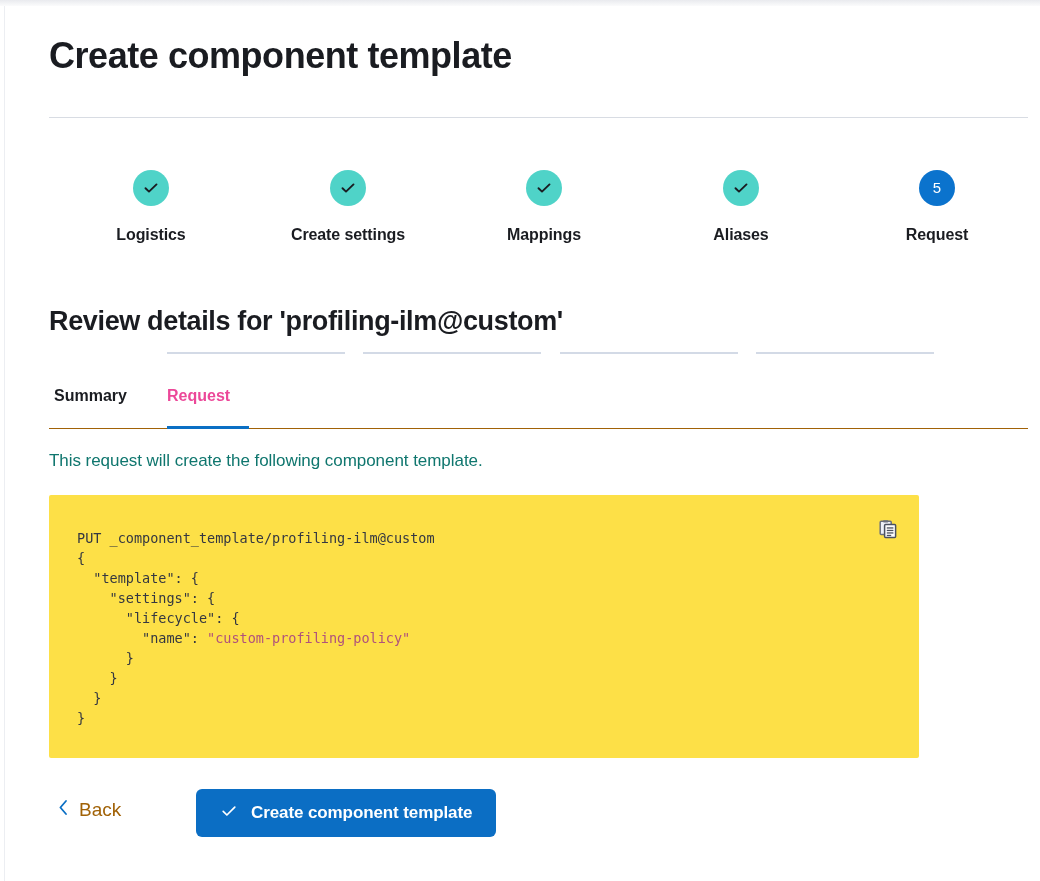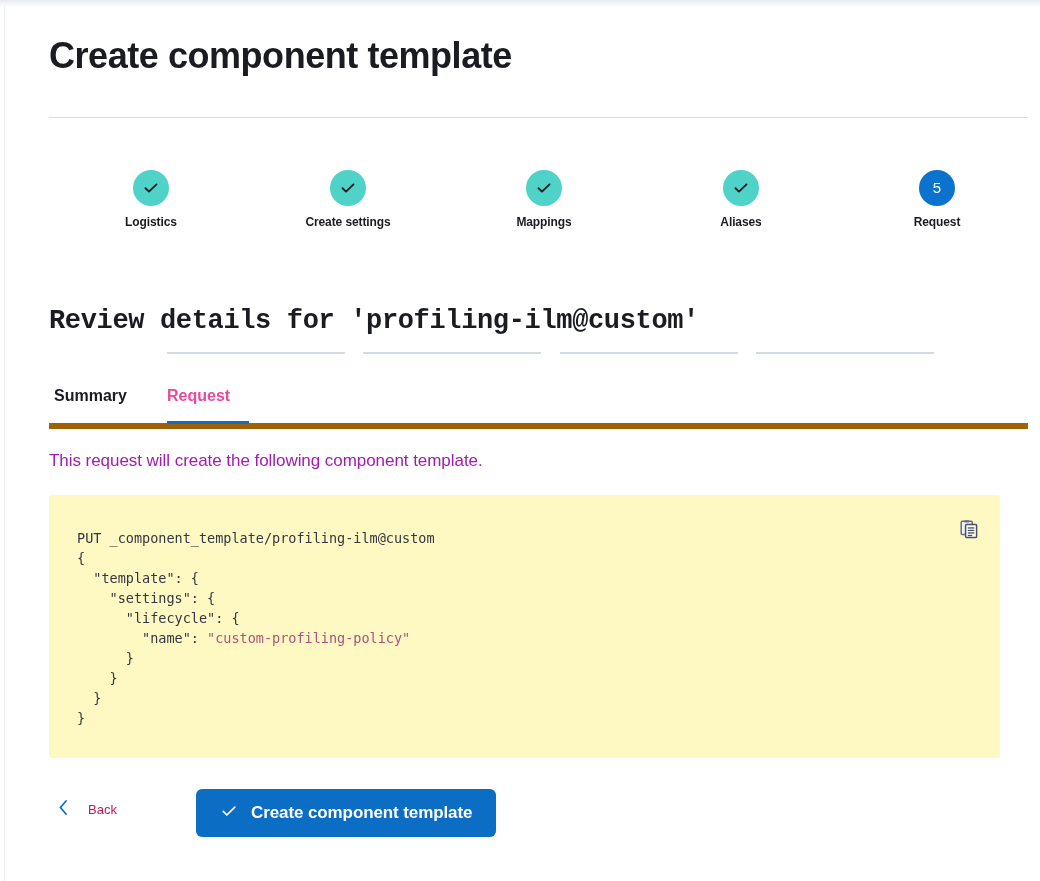--- a/index.html
+++ b/index.html
@@ -109,47 +109,46 @@
   .step-circle.current { background: #0b73cd; }
   .step-circle.current .step-num {
     color: #ffffff;
     font-size: 15px;
     font-weight: 400;
     line-height: 1;
     padding-bottom: 1px;
   }
   .step-circle svg { display: block; }
   .step-label {
-    margin-top: 9px;
-    font-size: 12px;
+    margin-top: 20px;
+    font-size: 16px;
     font-weight: 700;
     color: #1a1c21;
     letter-spacing: -0.1px;
   }
 
   
   .section-title {
     position: absolute;
     left: 27px;
     top: 300px;
     font-size: 27px;
     font-weight: 700;
     color: #1a1c21;
     letter-spacing: -0.35px;
-    font-family: Liberation Mono, monospace;
   }
 
   
   .tabs {
     position: absolute;
     left: 27px;
     top: 379px;
     width: 979px;
     height: 44px;
-    border-bottom: 6px solid #a16207;
+    border-bottom: 1px solid #a16207;
   }
   .tab {
     position: absolute;
     top: 0;
     height: 44px;
     display: flex;
     align-items: flex-start;
     padding-top: 2px;
     font-size: 16px;
     font-weight: 700;
@@ -165,32 +164,32 @@
     height: 3px;
     background: #0b6fc4;
   }
 
   
   .description {
     position: absolute;
     left: 27px;
     top: 445px;
     font-size: 17px;
-    color: #a21caf;
+    color: #0f766e;
     letter-spacing: -0.05px;
   }
 
   
   .codeblock {
     position: absolute;
     left: 27px;
     top: 489px;
-    width: 951px;
+    width: 870px;
     height: 263px;
-    background: #fef9c3;
+    background: #fde047;
     border-radius: 2px;
   }
   .code-pre {
     position: absolute;
     left: 28px;
     top: 33px;
     margin: 0;
     font-family: "DejaVu Sans Mono", "Liberation Mono", monospace;
     font-size: 13.5px;
     line-height: 20px;
@@ -218,23 +217,23 @@
     top: 783px;
     width: 979px;
     height: 50px;
   }
   .back-link {
     position: absolute;
     left: 8px;
     top: 10px;
     display: flex;
     align-items: center;
-    gap: 18px;
-    color: #be185d;
-    font-size: 13px;
+    gap: 9px;
+    color: #a16207;
+    font-size: 19px;
     font-weight: 400;
     cursor: pointer;
   }
   .primary-btn {
     position: absolute;
     left: 147px;
     top: 0px;
     height: 48px;
     padding: 0 24px;
     border: none;

